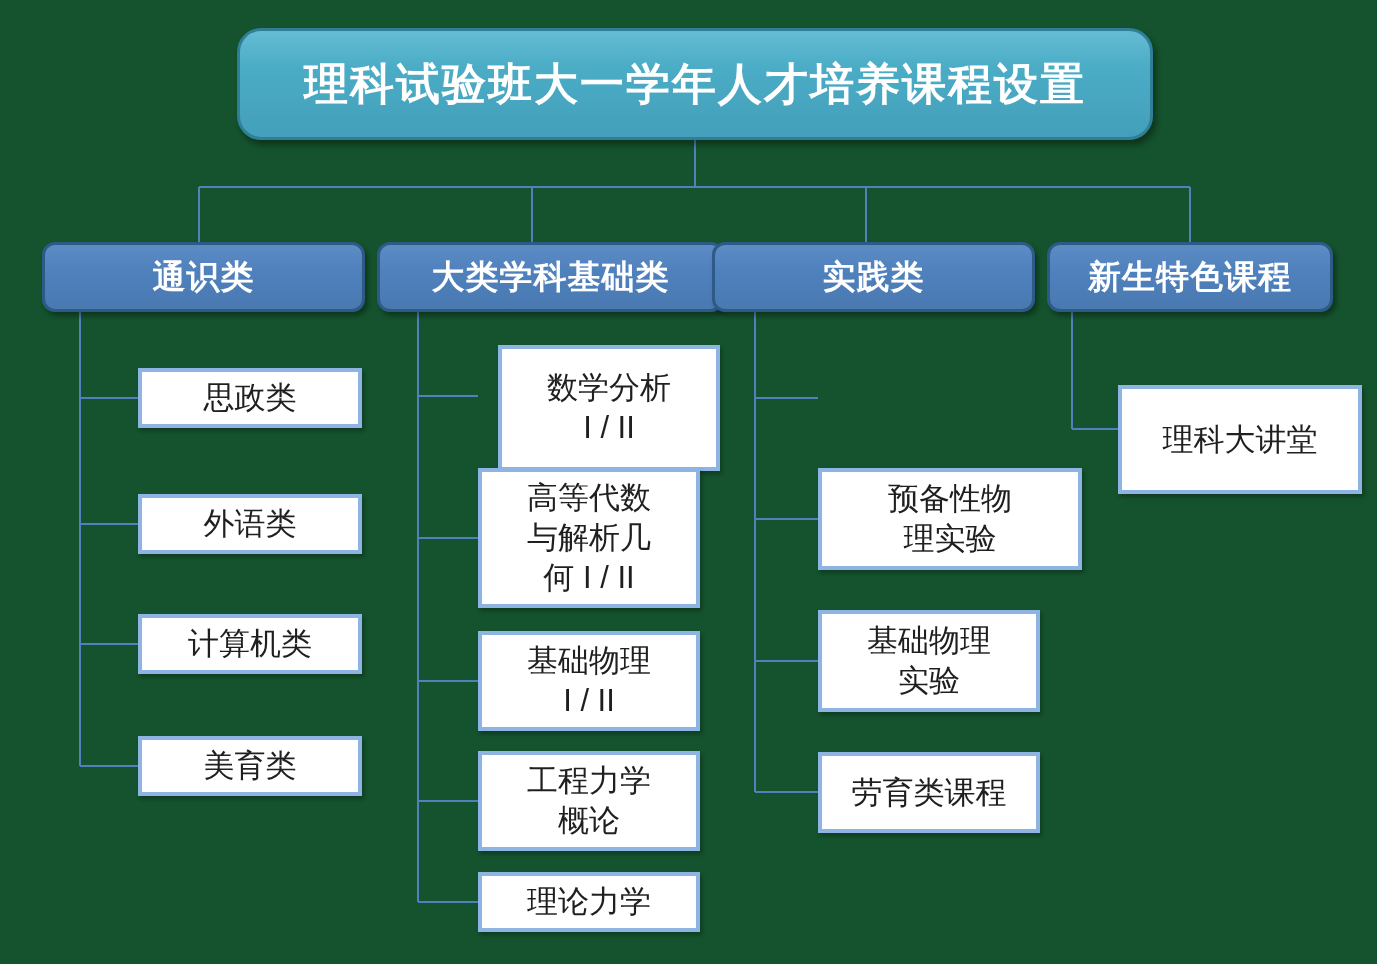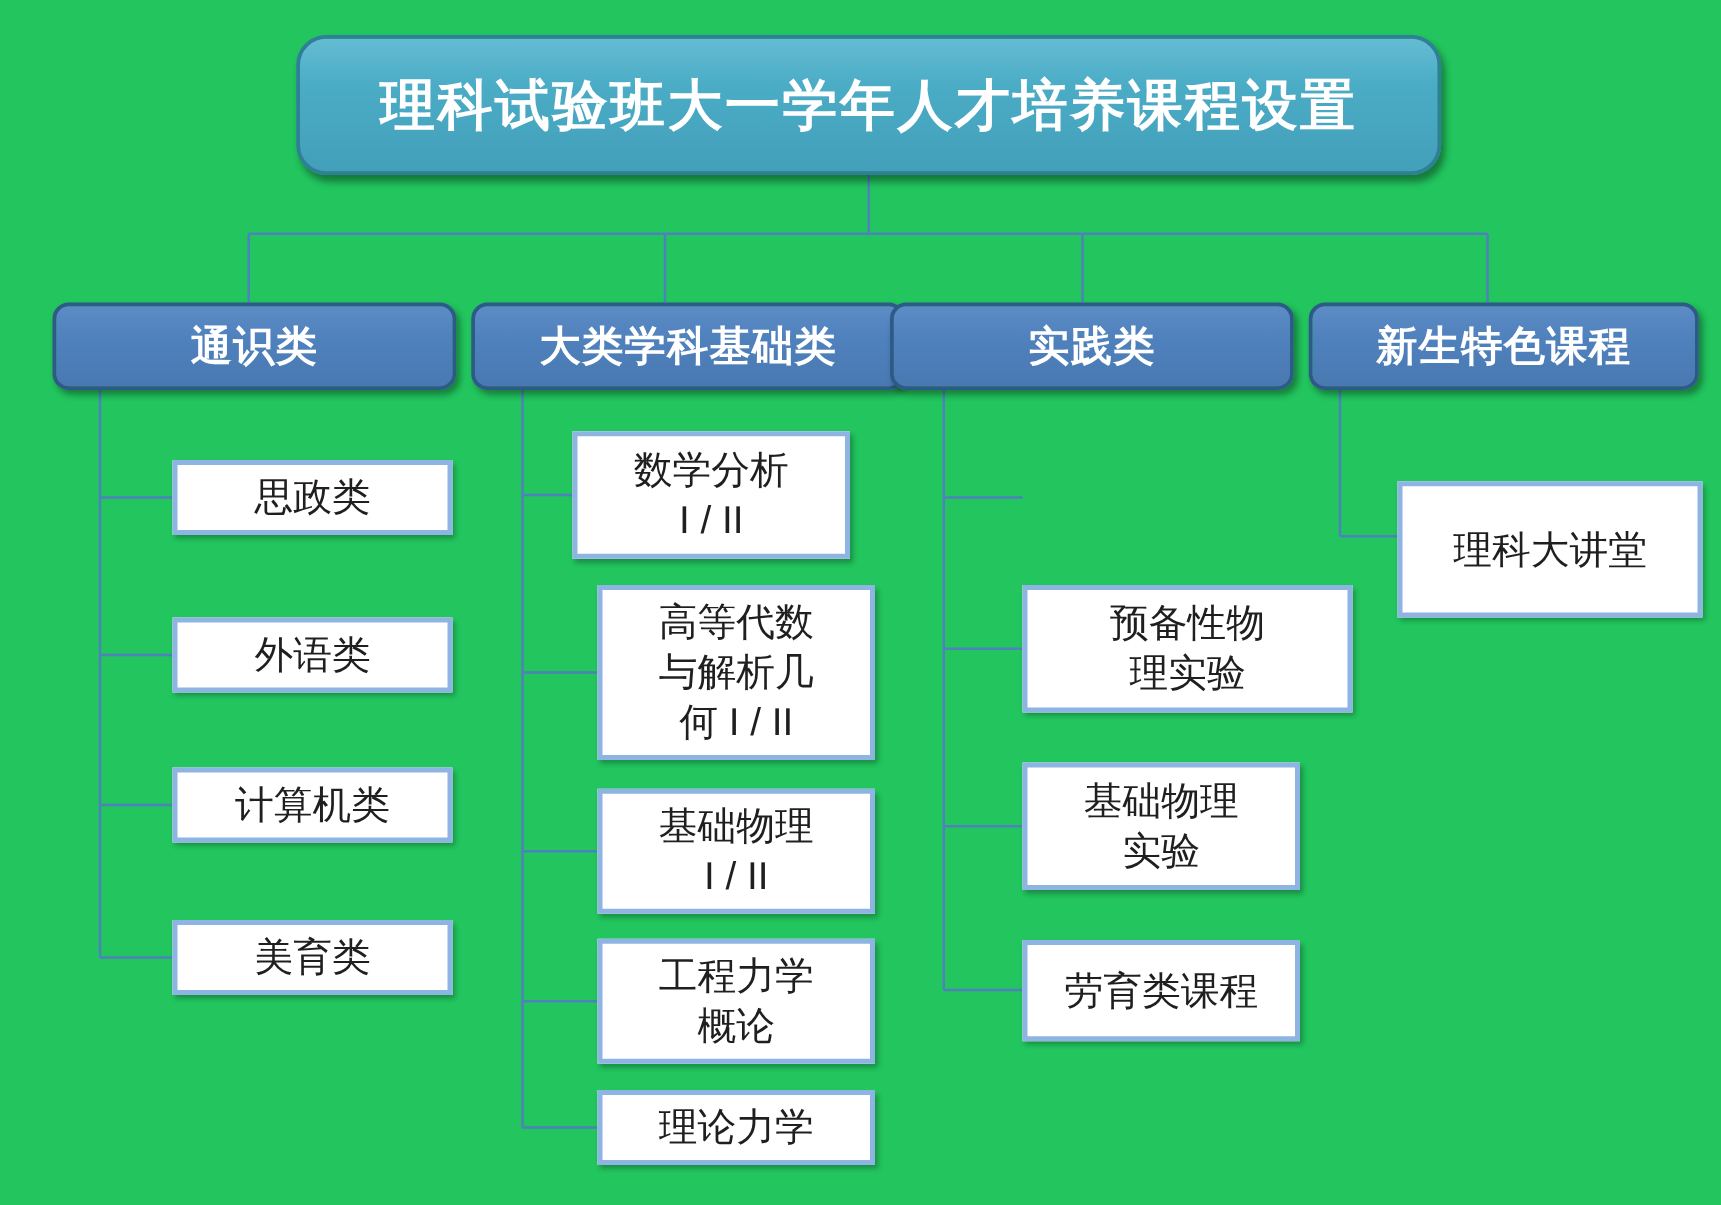--- a/index.html
+++ b/index.html
@@ -1,17 +1,17 @@
 <!DOCTYPE html>
 <html><head>
 <meta charset="utf-8">
 <style>
   html,body{margin:0;padding:0;background:#ffffff;}
   .canvas{
-    position:relative;width:1377px;height:964px;background:#22c55e;overflow:hidden;
+    position:relative;width:1377px;height:964px;background:#14532d;overflow:hidden;
     font-family:"Liberation Sans","DejaVu Sans",sans-serif;
   }
   .connectors{position:absolute;left:0;top:0;width:1377px;height:964px;}
   .node{
     position:absolute;display:flex;align-items:center;justify-content:center;
     text-align:center;box-sizing:border-box;white-space:pre-line;
   }
   .title-box{
     background:linear-gradient(180deg,#64bcd3 0%,#4bacc6 35%,#439fba 100%);
     border:3px solid #2f7f97;border-radius:24px;color:#ffffff;
@@ -67,28 +67,28 @@
       <path d="M1072 312 V429"></path>
       <path d="M1072 429 H1118"></path>
     </g>
   </svg>
 
   <div class="node title-box" style="left:237px;top:28px;width:916px;height:112px">理科试验班大一学年人才培养课程设置</div>
 
   <div class="node cat-box" style="left:42px;top:242px;width:323px;height:70px">通识类</div>
   <div class="node cat-box" style="left:377px;top:242px;width:347px;height:70px">大类学科基础类</div>
   <div class="node cat-box" style="left:712px;top:242px;width:323px;height:70px">实践类</div>
-  <div class="node cat-box" style="left:1047px;top:242px;width:312px;height:70px">新生特色课程</div>
+  <div class="node cat-box" style="left:1047px;top:242px;width:286px;height:70px">新生特色课程</div>
 
   <div class="node course-box" style="left:138px;top:368px;width:224px;height:60px">思政类</div>
   <div class="node course-box" style="left:138px;top:494px;width:224px;height:60px">外语类</div>
   <div class="node course-box" style="left:138px;top:614px;width:224px;height:60px">计算机类</div>
   <div class="node course-box" style="left:138px;top:736px;width:224px;height:60px">美育类</div>
 
-  <div class="node course-box" style="left:458px;top:345px;width:222px;height:102px">数学分析
+  <div class="node course-box" style="left:498px;top:345px;width:222px;height:126px">数学分析
 I / II</div>
   <div class="node course-box" style="left:478px;top:468px;width:222px;height:140px">高等代数
 与解析几
 何 I / II</div>
   <div class="node course-box" style="left:478px;top:631px;width:222px;height:100px">基础物理
 I / II</div>
   <div class="node course-box" style="left:478px;top:751px;width:222px;height:100px">工程力学
 概论</div>
   <div class="node course-box" style="left:478px;top:872px;width:222px;height:60px">理论力学</div>
 

